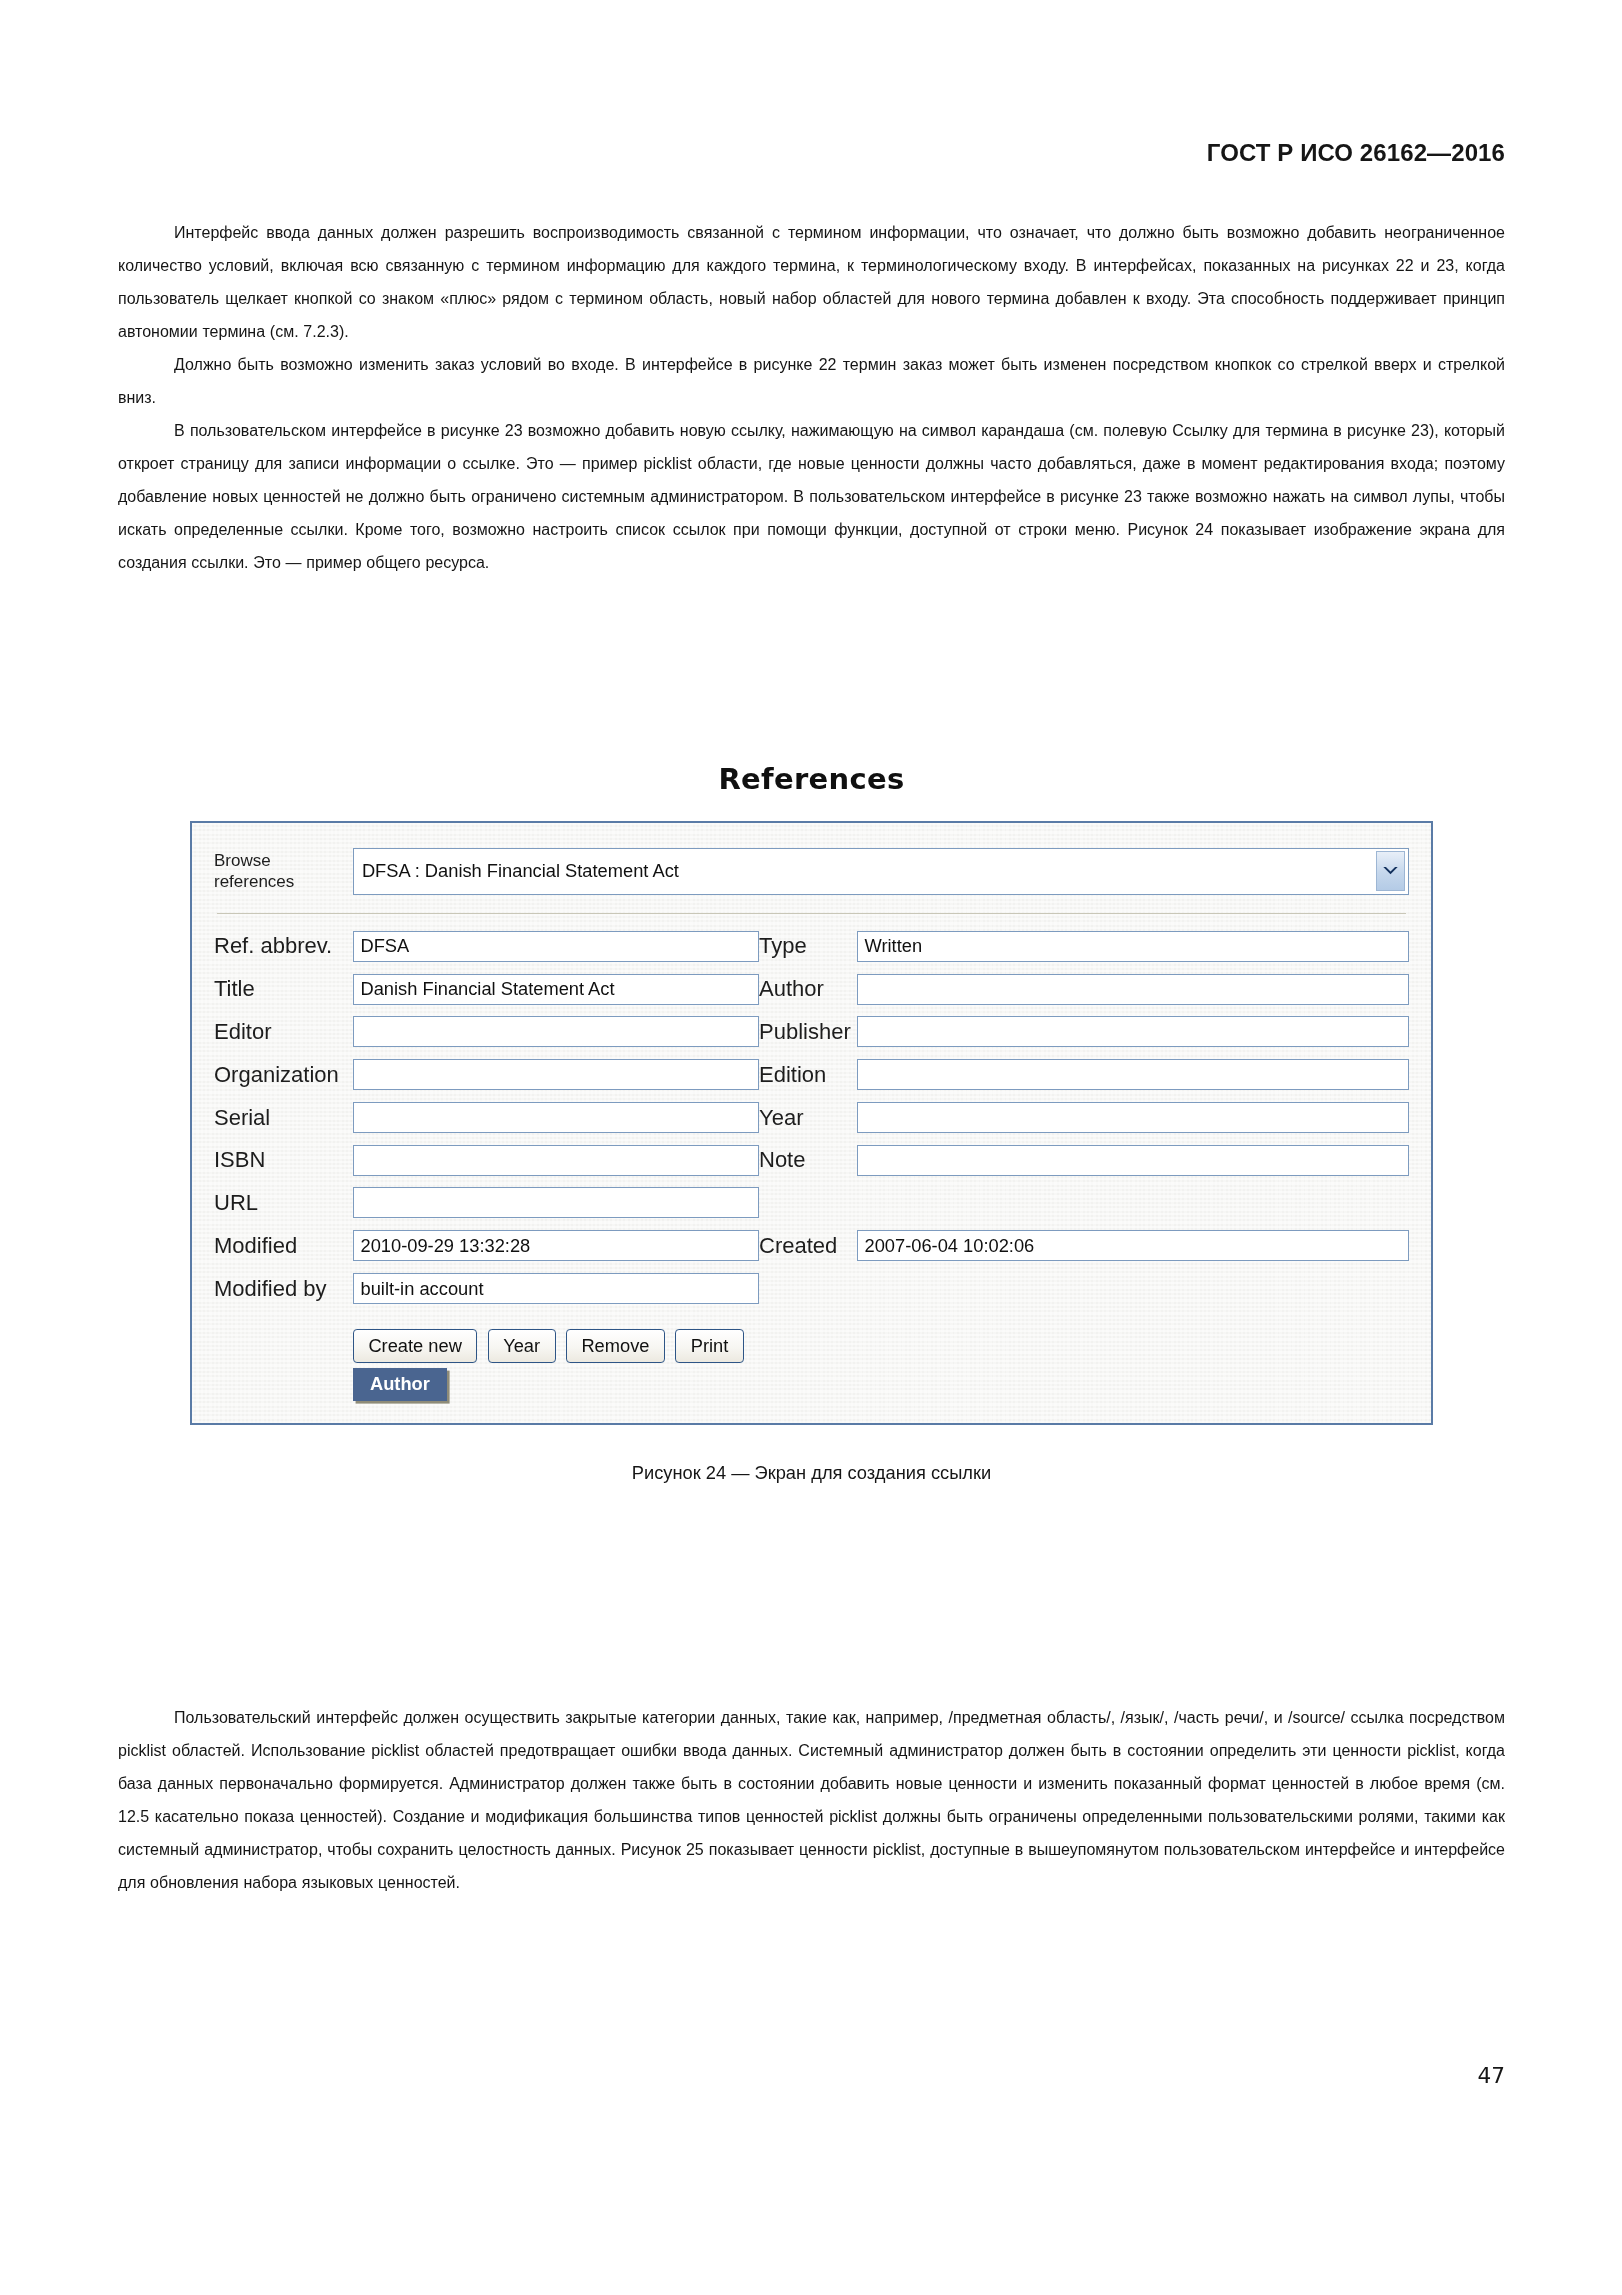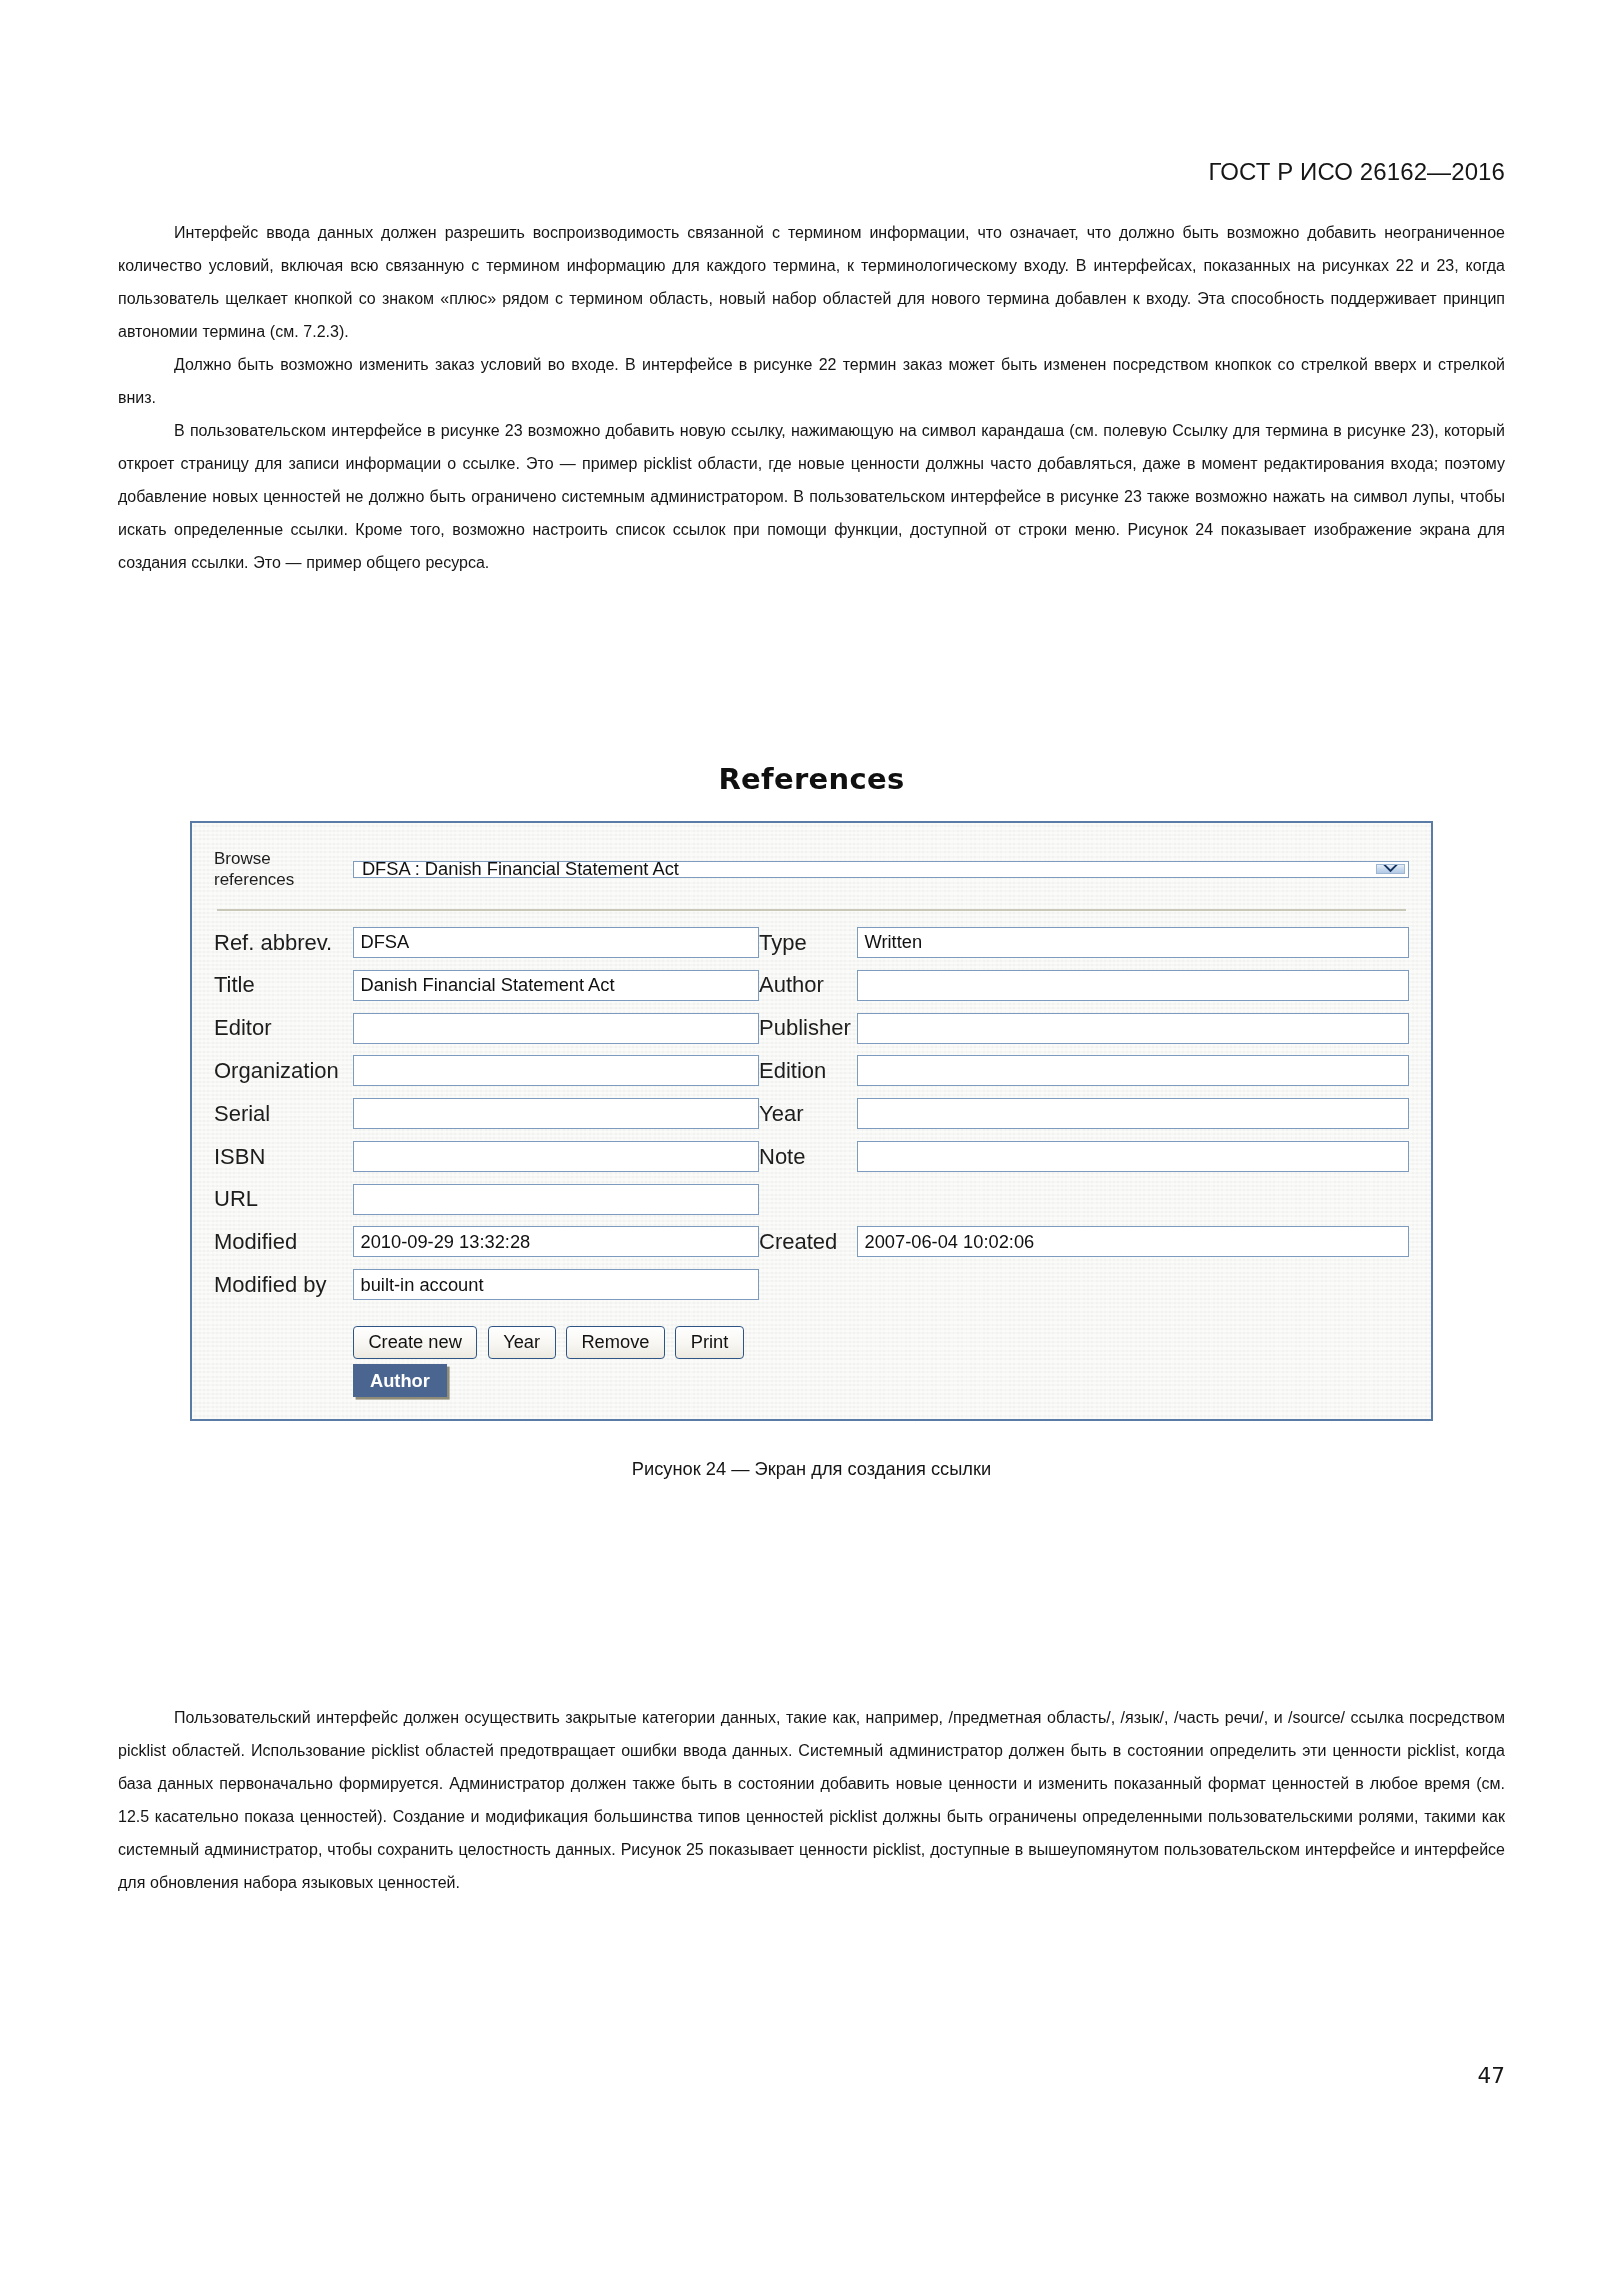--- a/index.html
+++ b/index.html
@@ -22,25 +22,24 @@
     inset: 0;
     padding: 0;
   }
 
   
   .doc-header {
     position: absolute;
     top: 139px;
     right: 118px;
     font-size: 24px;
-    font-weight: normal;
+    font-weight: bold;
     letter-spacing: 0.1px;
     color: #161616;
     white-space: nowrap;
-    margin-top: 19px;
   }
 
   
   .content {
     position: absolute;
     left: 118px;
     top: 216px;
     width: 1387px;
   }
 
@@ -93,21 +92,21 @@
   .browse-label {
     width: 139px;
     flex: 0 0 139px;
     font-size: 17px;
     line-height: 21.6px;
     color: #1d1d1d;
   }
   .combo {
     flex: 1 1 auto;
     position: relative;
-    height: 17px;
+    height: 47px;
     background: #ffffff;
     border: 1.3px solid #7d9bbf;
     display: flex;
     align-items: center;
     box-sizing: border-box;
   }
   .combo-text {
     padding-left: 7.9px;
     font-size: 18.3px;
     color: #101010;

